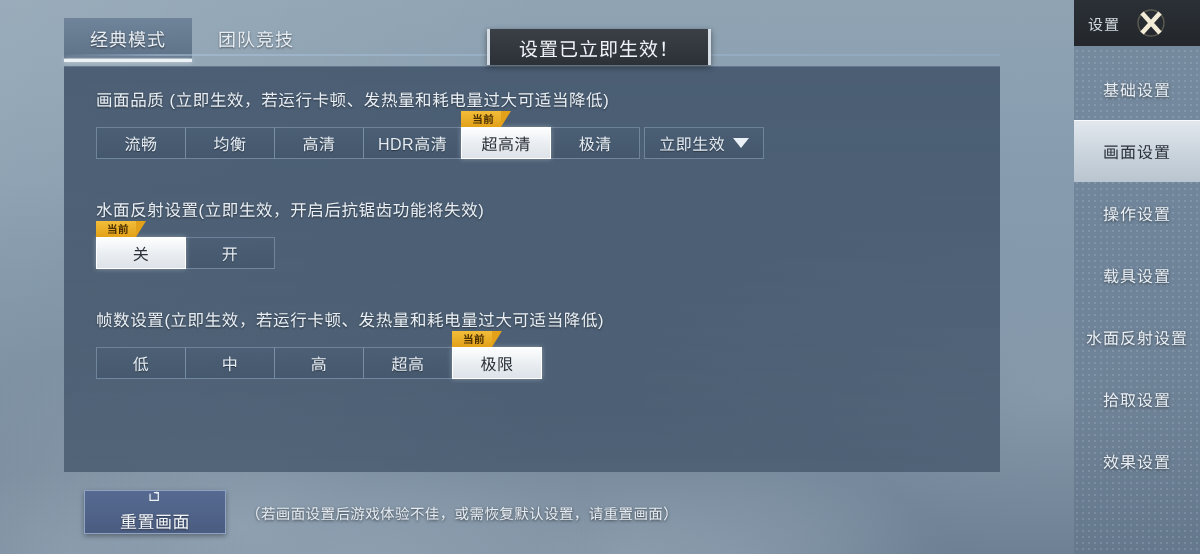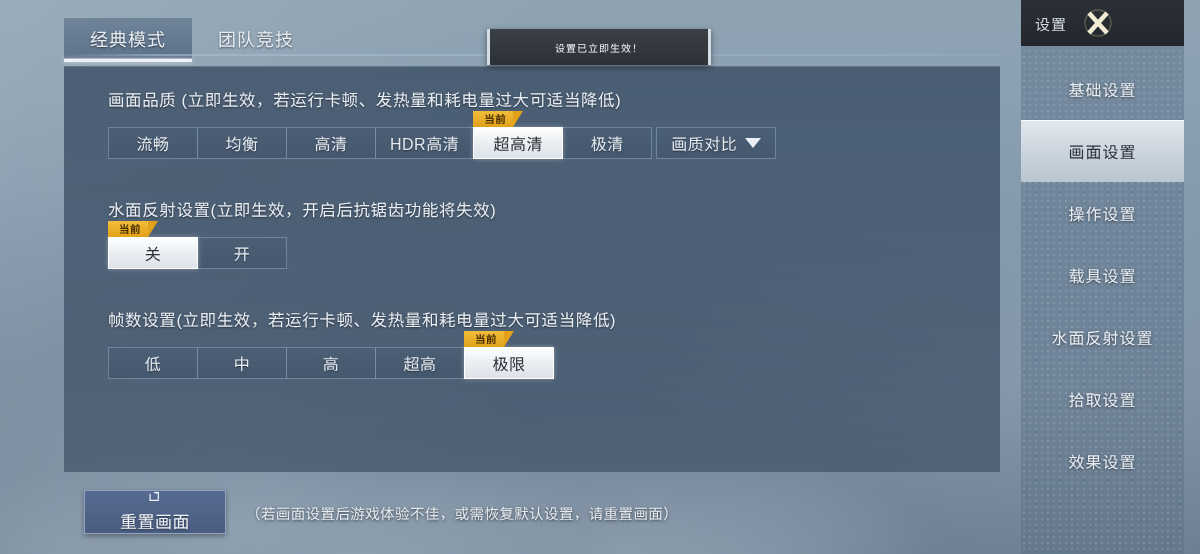--- a/index.html
+++ b/index.html
@@ -104,40 +104,40 @@
     top: 29px;
     width: 224px;
     height: 36px;
     background: linear-gradient(180deg, #3a4046 0%, #2c3137 100%);
     border-left: 3px solid #d6dde4;
     border-right: 3px solid #d6dde4;
     display: flex;
     align-items: center;
     justify-content: center;
     color: #f0f4f8;
-    font-size: 10px;
+    font-size: 19px;
     letter-spacing: 1px;
     z-index: 40;
     box-shadow: 0 2px 6px rgba(0,0,0,0.45);
   }
 
   
   .panel {
     position: absolute;
     left: 64px;
     top: 66px;
     width: 936px;
     height: 406px;
     background: linear-gradient(180deg, rgba(58,77,100,0.80) 0%, rgba(62,80,102,0.78) 45%, rgba(66,84,105,0.74) 100%);
     border-top: 1px solid rgba(150,175,200,0.22);
     overflow: hidden;
     padding: 20px 0 0 32px;
   }
 
-  .section { margin-bottom: 6px; margin-left: 12px; }
+  .section { margin-bottom: 6px; }
 
   .sec-title {
     color: #e9eff5;
     font-size: 16.5px;
     letter-spacing: 0.6px;
     text-shadow: 0 1px 2px rgba(0,0,0,0.5);
     margin-bottom: 16px;
   }
 
   .optrow { display: flex; align-items: flex-start; }
@@ -258,23 +258,23 @@
     color: #e6ecf3;
     font-size: 14.5px;
     letter-spacing: 0.4px;
     text-shadow: 0 1px 3px rgba(0,0,0,0.65);
     white-space: nowrap;
   }
 
   
   .sidebar {
     position: absolute;
-    right: 16px;
+    right: 0;
     top: 0;
-    width: 163px;
+    width: 126px;
     height: 554px;
     background: linear-gradient(180deg, rgba(104,124,146,0.62) 0%, rgba(96,117,140,0.58) 40%, rgba(92,112,134,0.52) 100%);
     z-index: 30;
   }
   .sidebar::before {
     content: "";
     position: absolute;
     inset: 0;
     background-image:
       radial-gradient(rgba(220,232,244,0.16) 1px, transparent 1.2px);
@@ -363,21 +363,21 @@
         <div class="badge-wrap">
           <div class="badge">当前</div>
           <div class="opt selected">
             <span>超高清</span>
           </div>
         </div>
         <div class="opt">
           <span>极清</span>
         </div>
         <div class="opt dropdown">
-          <span>画质对比</span>
+          <span>立即生效</span>
           <span class="caret"></span>
         </div>
       </div>
     </div>
 
     <div class="section" style="margin-top:38px;">
       <div class="sec-title">水面反射设置(立即生效，开启后抗锯齿功能将失效)</div>
       <div class="optrow">
         <div class="badge-wrap">
           <div class="badge">当前</div>

